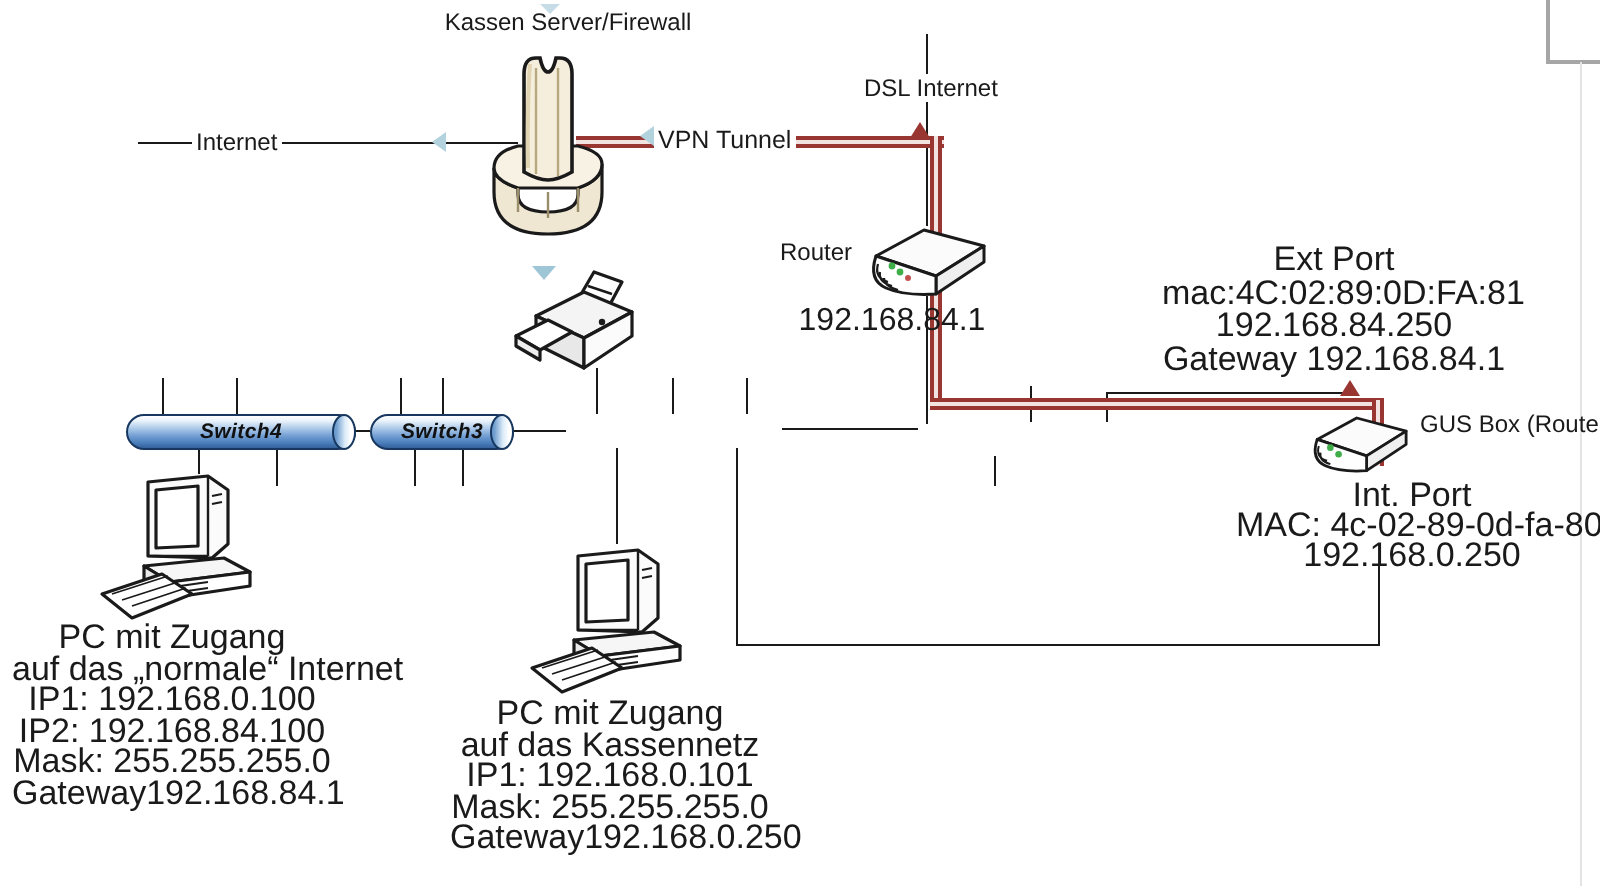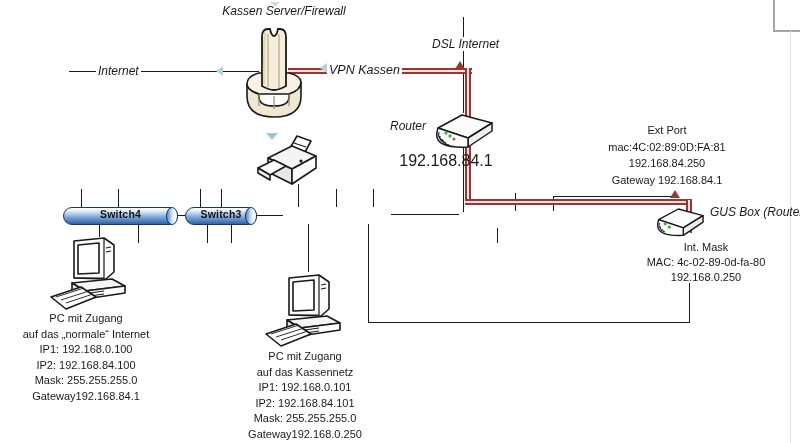--- a/index.html
+++ b/index.html
@@ -1,27 +1,27 @@
 <!DOCTYPE html>
 <html><head>
 <meta charset="utf-8">
 <style>
   html,body{margin:0;padding:0;background:#ffffff;}
   #canvas{position:relative;width:800px;height:443px;background:#ffffff;overflow:hidden;
           font-family:"Liberation Sans","DejaVu Sans",sans-serif;color:#1a1a1a;}
-  .lbl{position:absolute;font-size:12px;white-space:nowrap;background:#fff;padding:0 2px;line-height:14px;font-style:italic;}
-  .ann{position:absolute;font-size:11px;text-align:center;line-height:15.5px;white-space:nowrap;}
+  .lbl{position:absolute;font-size:12px;white-space:nowrap;background:#fff;padding:0 2px;line-height:14px;}
+  .ann{position:absolute;font-size:17px;text-align:center;line-height:15.5px;white-space:nowrap;}
   .hline{position:absolute;height:1px;background:#1a1a1a;}
   .vline{position:absolute;width:1px;background:#1a1a1a;}
   .red-h{position:absolute;height:2px;border-top:2px solid #993632;border-bottom:2px solid #993632;background:#f3e3e0;}
   .red-v{position:absolute;width:2px;border-left:2px solid #993632;border-right:2px solid #993632;background:#f3e3e0;}
   .red-arrow-up{position:absolute;width:0;height:0;border-left:5px solid transparent;border-right:5px solid transparent;border-bottom:8px solid #993632;}
   .switch{position:absolute;height:16px;border:1.5px solid #17375E;border-radius:9px/50%;
           background:linear-gradient(180deg,#ffffff 0%,#e8f1fa 16%,#aecbe9 38%,#739fd4 62%,#4a7ebb 84%,#35619b 100%);
-          display:flex;align-items:flex-start;justify-content:center;}
+          display:flex;align-items:center;justify-content:center;font-style:italic;}
   .switch .cap{position:absolute;right:-1px;top:-1px;bottom:-1px;width:12px;border:1.5px solid #17375E;border-radius:50%;
           background:linear-gradient(90deg,#6d9ccf 10%,#dcebf8 55%,#ffffff 85%);box-sizing:border-box;}
   .switch .txt{font-size:10.5px;font-weight:700;color:#111;position:relative;z-index:2;letter-spacing:.2px;}
   .tri-down{position:absolute;width:0;height:0;border-left:6px solid transparent;border-right:6px solid transparent;border-top:7px solid #9fc6d6;}
   .tri-left{position:absolute;width:0;height:0;border-top:5px solid transparent;border-bottom:5px solid transparent;border-right:7px solid #b2d2de;}
   .gray{position:absolute;background:#a6a6a6;}
   .gray-faint{position:absolute;background:#e4e4e4;}
   svg{position:absolute;overflow:visible;}
 </style>
 </head>
@@ -157,51 +157,50 @@
   </div>
 
   <div class="tri-down" style="left:266px;top:133px"></div>
   <div class="tri-down" style="left:270px;top:2px;border-left-width:5px;border-right-width:5px;border-top-width:5px;border-top-color:#c6dde7"></div>
   <div class="tri-left" style="left:216px;top:66px"></div>
   <div class="tri-left" style="left:320px;top:63px"></div>
 
   <div class="lbl" style="left:212px;top:4px;width:140px;text-align:center;background:transparent">Kassen Server/Firewall</div>
 
   <div class="lbl" style="left:96px;top:64px">Internet</div>
-  <div class="lbl" style="left:327px;top:63px;font-size:12.5px">VPN Kassen</div>
+  <div class="lbl" style="left:327px;top:63px;font-size:12.5px">VPN Tunnel</div>
   <div class="lbl" style="left:430px;top:37px">DSL Internet</div>
   <div class="lbl" style="left:388px;top:119px;background:transparent">Router</div>
   <div class="ann" style="left:376px;top:153px;width:140px;font-size:16px">192.168.84.1</div>
 
   <div class="ann" style="left:581px;top:122px;width:172px;line-height:16.5px">
     <div>Ext Port</div>
     <div>mac:4C:02:89:0D:FA:81</div>
     <div>192.168.84.250</div>
     <div>Gateway 192.168.84.1</div>
   </div>
 
   <div class="lbl" style="left:708px;top:205px;background:transparent">GUS Box (Router)</div>
 
   <div class="ann" style="left:618px;top:240px;width:176px;line-height:15px">
-    <div>Int. Mask</div>
+    <div>Int. Port</div>
     <div>MAC: 4c-02-89-0d-fa-80</div>
     <div>192.168.0.250</div>
   </div>
 
   <div class="ann" style="left:6px;top:311px;width:160px">
     <div>PC mit Zugang</div>
     <div>auf das „normale“ Internet</div>
     <div>IP1: 192.168.0.100</div>
     <div>IP2: 192.168.84.100</div>
     <div>Mask: 255.255.255.0</div>
     <div>Gateway192.168.84.1</div>
   </div>
 
   <div class="ann" style="left:225px;top:349px;width:160px">
     <div>PC mit Zugang</div>
     <div>auf das Kassennetz</div>
     <div>IP1: 192.168.0.101</div>
-    <div>IP2: 192.168.84.101</div>
     <div>Mask: 255.255.255.0</div>
     <div>Gateway192.168.0.250</div>
   </div>
 
 </div>
 
 </body></html>

